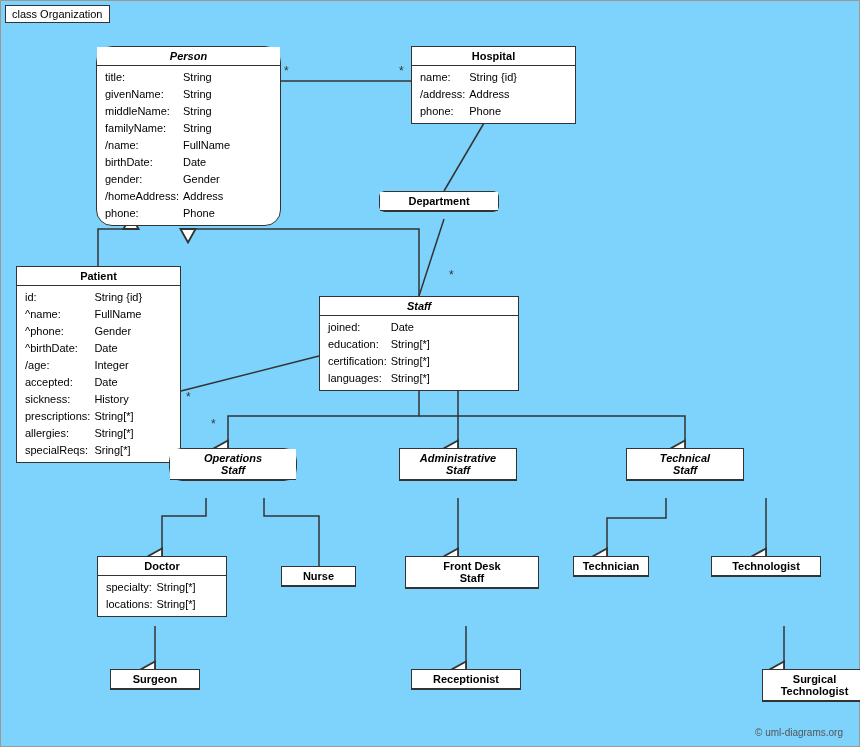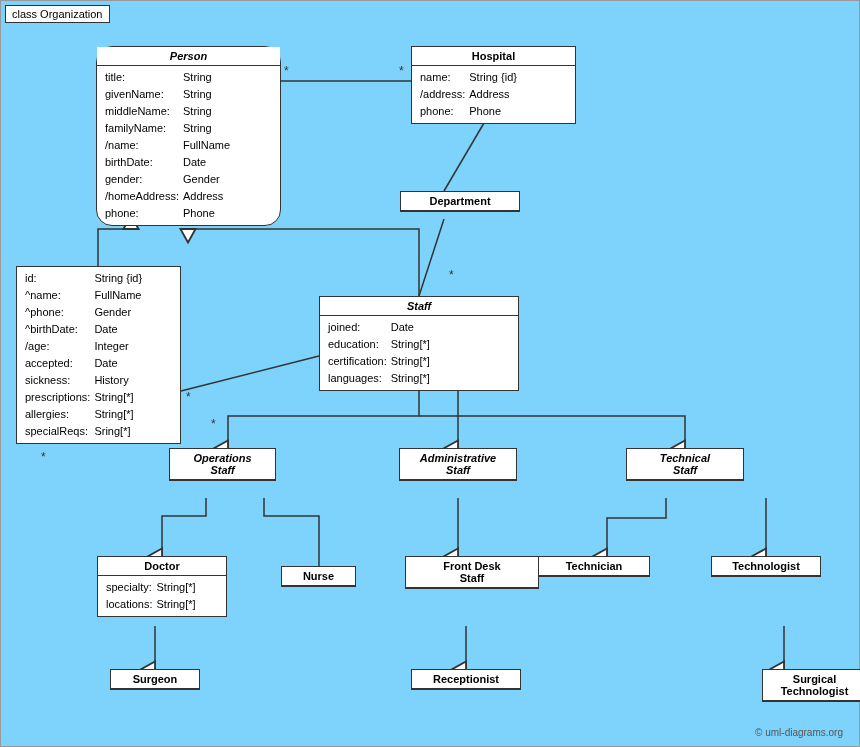--- a/index.html
+++ b/index.html
@@ -204,25 +204,26 @@
             </tr>
         <tr>
               <td>phone:</td>
               <td>Phone</td>
             </tr>
       </tbody>
         </table>
     </div>
   </div>
 
-  <div class="class-box" style="left:399px; top:190px; width:120px;">
+  <div class="class-box" style="left:378px; top:190px; width:120px;border-radius:6px;">
     <div class="class-title">Department</div>
   </div>
 
   <div class="class-box" style="left:15px; top:265px; width:165px;">
+    <div class="class-title">Patient</div>
     <div class="class-body">
       <table>
         <tbody>
             <tr>
               <td>id:</td>
               <td>String {id}</td>
             </tr>
         <tr>
               <td>^name:</td>
               <td>FullName</td>
@@ -283,21 +284,21 @@
             </tr>
         <tr>
               <td>languages:</td>
               <td>String[*]</td>
             </tr>
       </tbody>
         </table>
     </div>
   </div>
 
-  <div class="class-box" style="left:168px; top:447px; width:107px;">
+  <div class="class-box" style="left:168px; top:447px; width:128px;border-radius:13px;">
     <div class="class-title italic">Operations<br>Staff</div>
   </div>
 
   <div class="class-box" style="left:398px; top:447px; width:118px;">
     <div class="class-title italic">Administrative<br>Staff</div>
   </div>
 
   <div class="class-box" style="left:625px; top:447px; width:118px;">
     <div class="class-title italic">Technical<br>Staff</div>
   </div>
@@ -321,21 +322,21 @@
   </div>
 
   <div class="class-box" style="left:280px; top:565px; width:75px;">
     <div class="class-title">Nurse</div>
   </div>
 
   <div class="class-box" style="left:404px; top:555px; width:134px;">
     <div class="class-title">Front Desk<br>Staff</div>
   </div>
 
-  <div class="class-box" style="left:537px; top:555px; width:112px;">
+  <div class="class-box" style="left:572px; top:555px; width:76px;">
     <div class="class-title">Technician</div>
   </div>
 
   <div class="class-box" style="left:710px; top:555px; width:110px;">
     <div class="class-title">Technologist</div>
   </div>
 
   <div class="class-box" style="left:109px; top:668px; width:90px;">
     <div class="class-title">Surgeon</div>
   </div>

